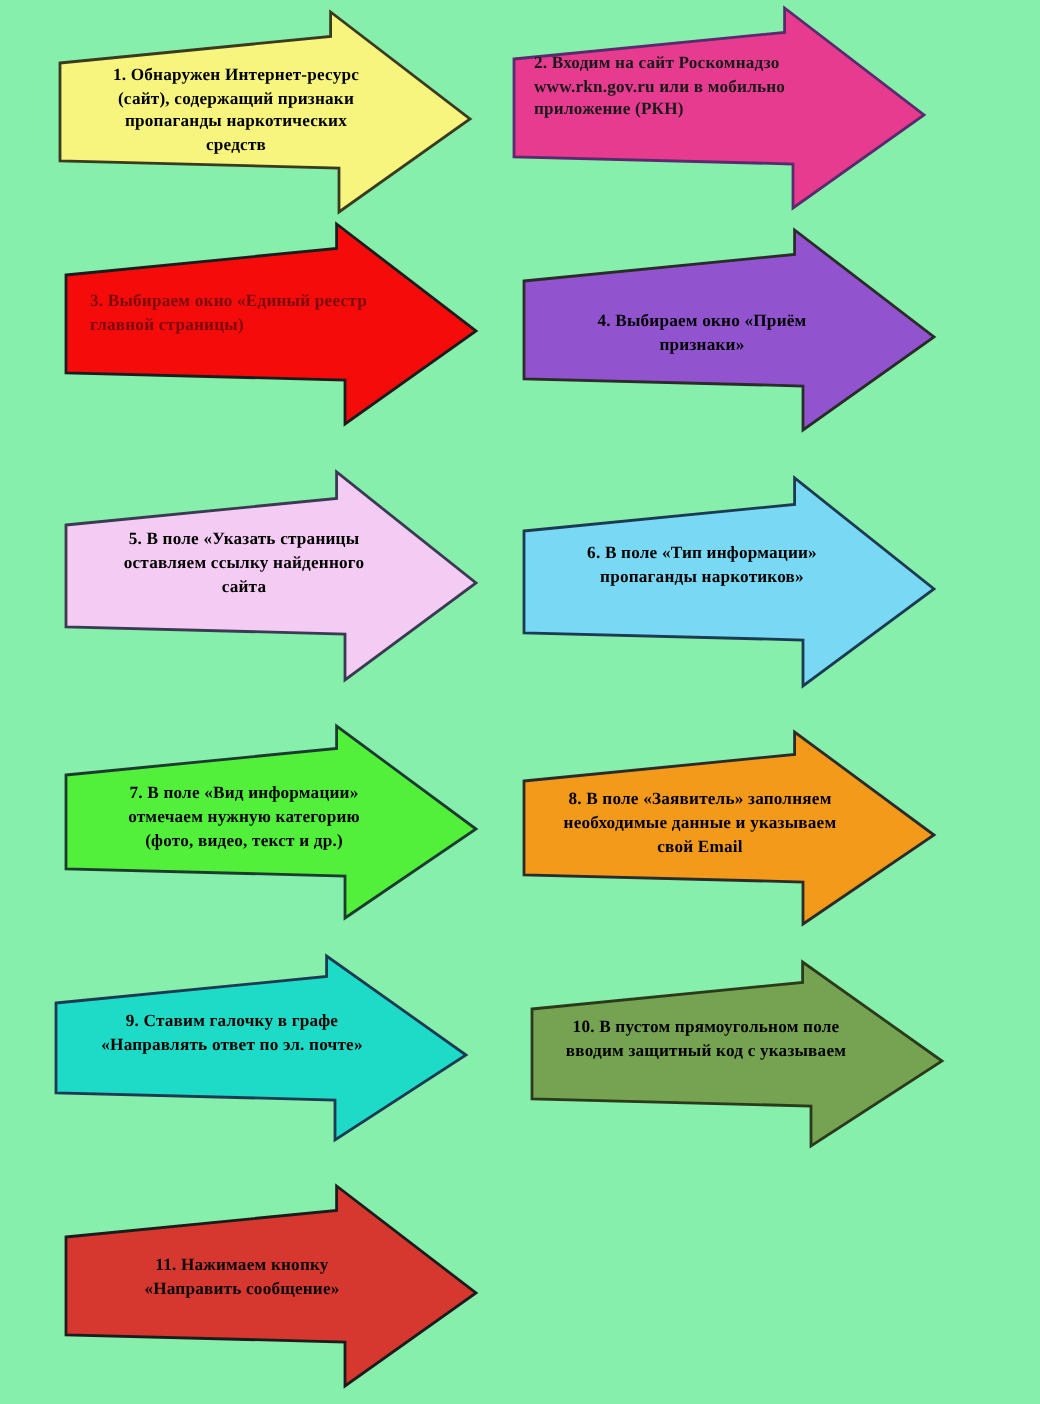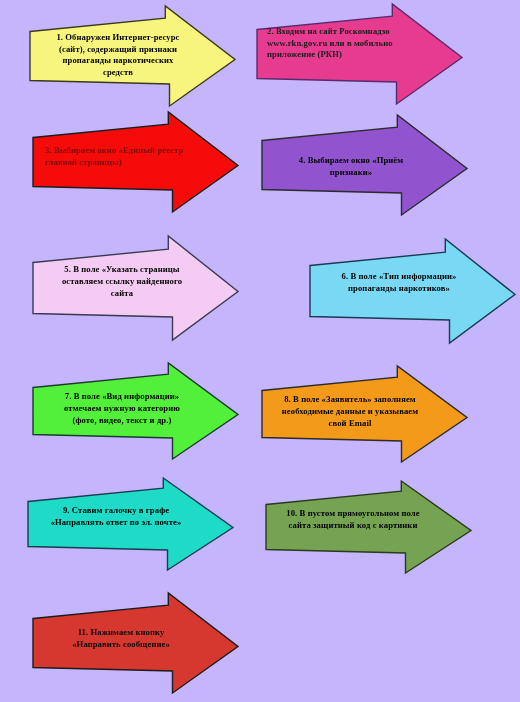--- a/index.html
+++ b/index.html
@@ -7,21 +7,21 @@
     padding: 0;
     background: #ffffff;
   }
   body {
     font-family: "Liberation Serif", serif;
   }
   #page {
     position: relative;
     width: 520px;
     height: 702px;
-    background: #c4b5fd;
+    background: #86efac;
     overflow: hidden;
   }
   .flow-canvas {
     position: absolute;
     left: 0;
     top: 0;
     width: 520px;
     height: 702px;
   }
   .arrow-wrap {
@@ -99,21 +99,21 @@
       <div class="arrow-wrap" style="left: 33px; top: 236px; width: 205px; height: 104px;">
         <svg class="arrow-svg" width="205" height="104" viewBox="0 0 205 104">
           <polygon points="0.0,26.5 135.3,13.2 135.3,0.0 205.0,55.5 139.5,104.0 139.5,81.0 0.0,77.5" fill="#F4CBF2" stroke="#3A3A52" stroke-width="1.4" stroke-linejoin="miter"></polygon>
         </svg>
         <div class="arrow-label" style="left: 16px; top: 28px; width: 146px; font-size: 8.6px; line-height: 11.8px; color: rgb(0, 0, 0);">
           <div>5. В поле «Указать страницы</div>
           <div>оставляем ссылку найденного</div>
           <div>сайта</div>
         </div>
       </div>
-      <div class="arrow-wrap" style="left: 262px; top: 239px; width: 205px; height: 104px; margin-left: 48px;">
+      <div class="arrow-wrap" style="left: 262px; top: 239px; width: 205px; height: 104px;">
         <svg class="arrow-svg" width="205" height="104" viewBox="0 0 205 104">
           <polygon points="0.0,26.5 135.3,13.2 135.3,0.0 205.0,55.5 139.5,104.0 139.5,81.0 0.0,77.5" fill="#79D9F5" stroke="#1C3A52" stroke-width="1.4" stroke-linejoin="miter"></polygon>
         </svg>
         <div class="arrow-label" style="left: 16px; top: 32px; width: 146px; font-size: 8.6px; line-height: 11.8px; color: rgb(0, 0, 0);">
           <div>6. В поле «Тип информации»</div>
           <div>пропаганды наркотиков»</div>
         </div>
       </div>
       <div class="arrow-wrap" style="left: 33px; top: 363px; width: 205px; height: 96px;">
         <svg class="arrow-svg" width="205" height="96" viewBox="0 0 205 96">
@@ -143,21 +143,21 @@
           <div>9. Ставим галочку в графе</div>
           <div>«Направлять ответ по эл. почте»</div>
         </div>
       </div>
       <div class="arrow-wrap" style="left: 266px; top: 481px; width: 205px; height: 92px;">
         <svg class="arrow-svg" width="205" height="92" viewBox="0 0 205 92">
           <polygon points="0.0,23.5 135.3,10.2 135.3,0.0 205.0,49.5 139.5,92.0 139.5,72.0 0.0,68.5" fill="#75A352" stroke="#2B3A1C" stroke-width="1.4" stroke-linejoin="miter"></polygon>
         </svg>
         <div class="arrow-label" style="left: 12px; top: 27px; width: 150px; font-size: 8.6px; line-height: 11.8px; color: rgb(0, 0, 0);">
           <div>10. В пустом прямоугольном поле</div>
-          <div>сайта защитный код с картинки</div>
+          <div>вводим защитный код с указываем</div>
         </div>
       </div>
       <div class="arrow-wrap" style="left: 33px; top: 593px; width: 205px; height: 100px;">
         <svg class="arrow-svg" width="205" height="100" viewBox="0 0 205 100">
           <polygon points="0.0,25.5 135.3,12.2 135.3,0.0 205.0,53.5 139.5,100.0 139.5,78.0 0.0,74.5" fill="#D6372F" stroke="#1C1C1C" stroke-width="1.4" stroke-linejoin="miter"></polygon>
         </svg>
         <div class="arrow-label" style="left: 14px; top: 34px; width: 148px; font-size: 8.6px; line-height: 11.8px; color: rgb(10, 10, 10);">
           <div>11. Нажимаем кнопку</div>
           <div>«Направить сообщение»</div>
         </div>

